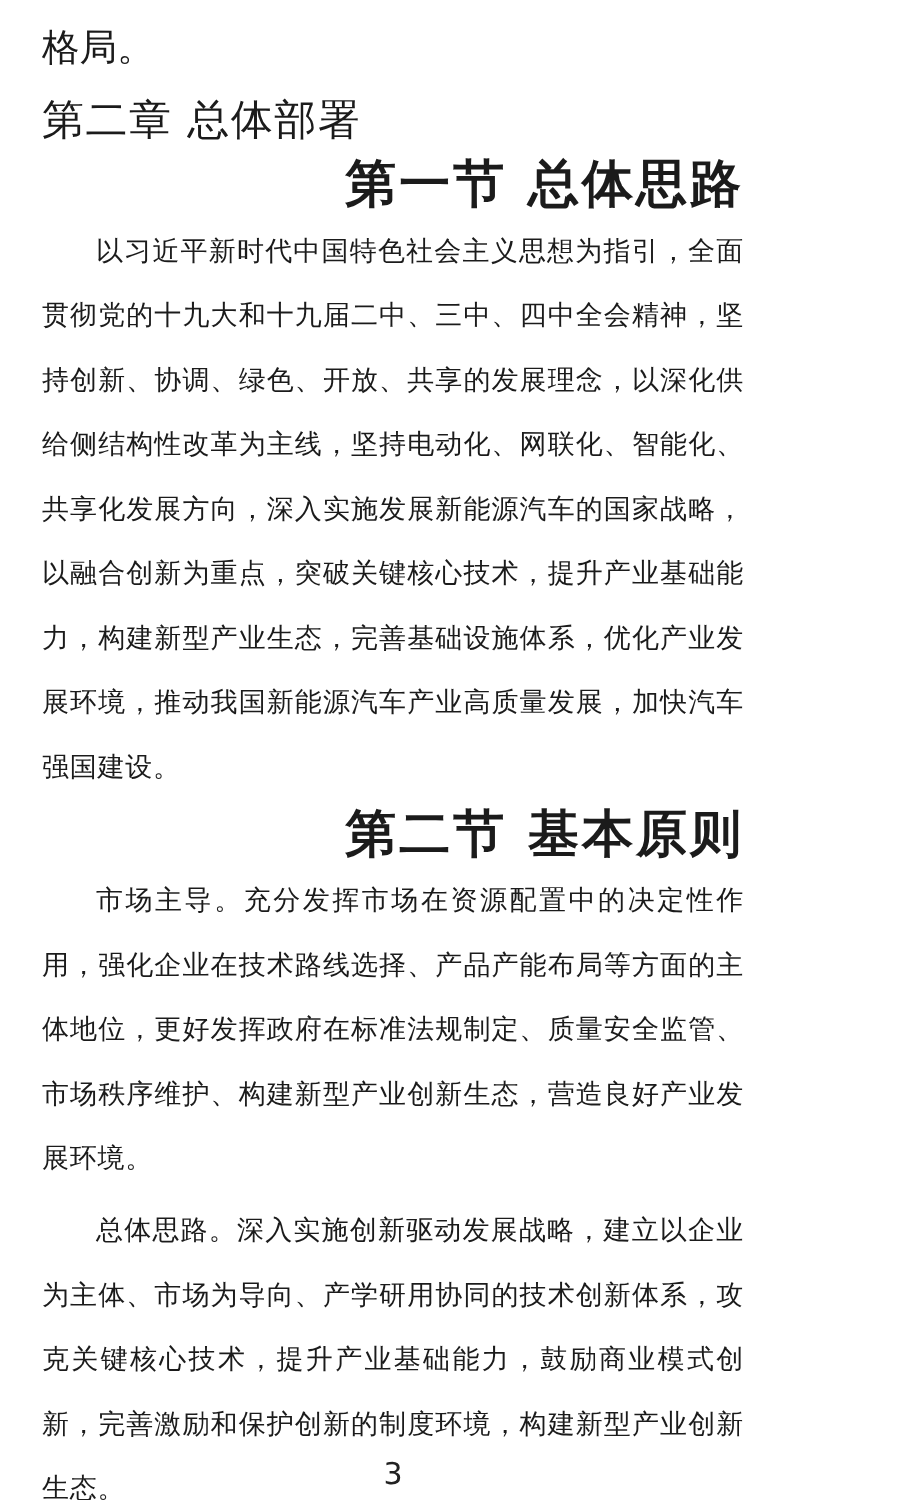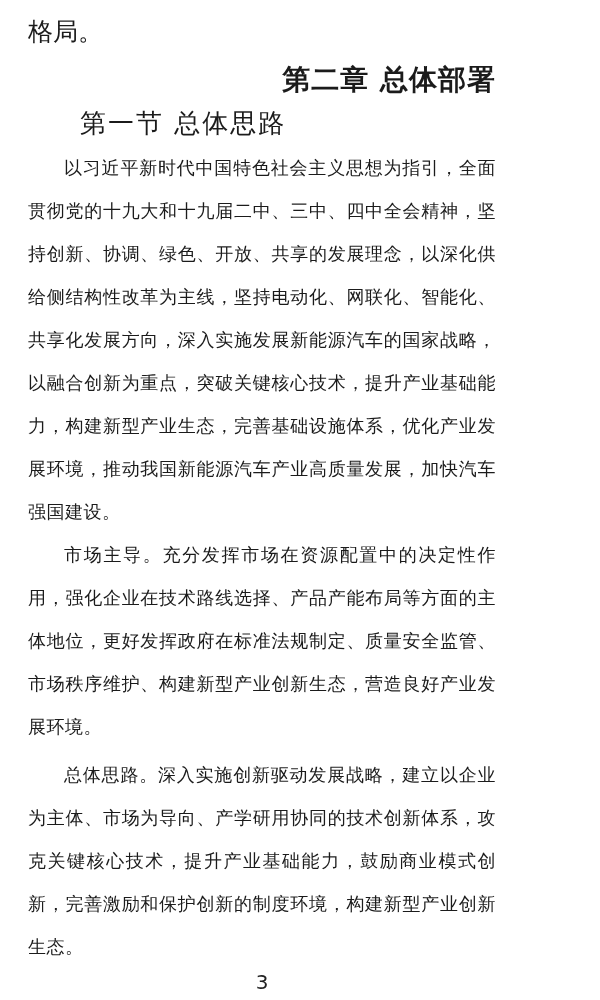--- a/index.html
+++ b/index.html
@@ -23,34 +23,35 @@
     height: 1000px;
     position: relative;
   }
   .cont-line {
     font-size: 25px;
     line-height: 44px;
     margin: 0;
   }
   .chapter-title {
     font-family: "DejaVu Sans", sans-serif;
-    font-weight: bold;
+    font-weight: normal;
     font-size: 28px;
     line-height: 36px;
-    text-align: right;
+    text-align: left;
     margin: 8px 0 6px 0;
     letter-spacing: 1px;
   }
   .section-title {
-    font-weight: normal;
-    font-size: 26px;
+    font-weight: bold;
+    font-size: 34px;
     line-height: 38px;
     margin: 4px 0 4px 0;
     text-indent: 2em;
     letter-spacing: 2px;
+    text-align: right;
   }
   p.body-para {
     font-size: 18px;
     line-height: 43px;
     text-align: justify;
     text-justify: inter-character;
     text-indent: 2em;
     margin: 0;
     letter-spacing: 0.5px;
   }
@@ -78,20 +79,21 @@
 <div class="page">
 
   <p class="cont-line">格局。</p>
 
   <h1 class="chapter-title">第二章 总体部署</h1>
 
   <h2 class="section-title">第一节 总体思路</h2>
 
   <p class="body-para"><span class="para-lead"></span><span>以习近平新时代中国特色社会主义思想为指引，全面贯彻党的十九大和十九届二中、三中、四中全会精神，坚持创新、协调、绿色、开放、共享的发展理念，以深化供给侧结构性改革为主线，坚持电动化、网联化、智能化、共享化发展方向，深入实施发展新能源汽车的国家战略，以融合创新为重点，突破关键核心技术，提升产业基础能力，构建新型产业生态，完善基础设施体系，优化产业发展环境，推动我国新能源汽车产业高质量发展，加快汽车强国建设。</span></p>
 
+  <h2 class="section-title">第二节 基本原则</h2>
 
   <p class="body-para"><span class="para-lead">市场主导。</span><span>充分发挥市场在资源配置中的决定性作用，强化企业在技术路线选择、产品产能布局等方面的主体地位，更好发挥政府在标准法规制定、质量安全监管、市场秩序维护、构建新型产业创新生态，营造良好产业发展环境。</span></p>
 
   <p class="body-para spaced"><span class="para-lead">总体思路。</span><span>深入实施创新驱动发展战略，建立以企业为主体、市场为导向、产学研用协同的技术创新体系，攻克关键核心技术，提升产业基础能力，鼓励商业模式创新，完善激励和保护创新的制度环境，构建新型产业创新生态。</span></p>
 
   <div class="page-number">3</div>
 
 </div>
 
 </body></html>

